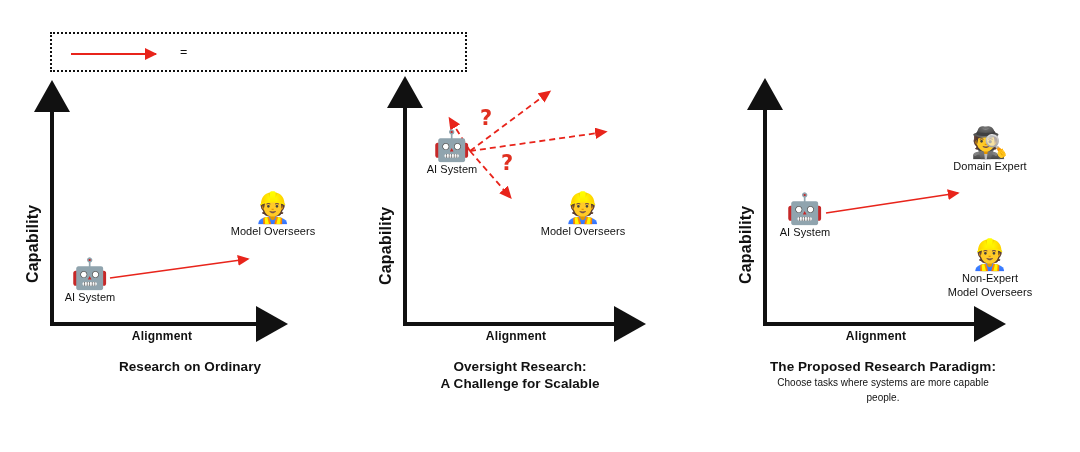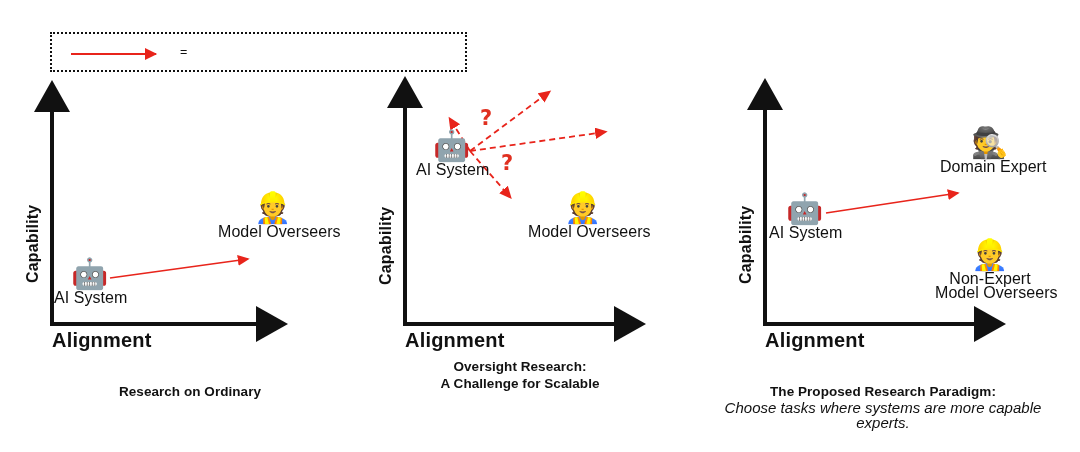--- a/index.html
+++ b/index.html
@@ -37,47 +37,47 @@
   .art-svg{position:absolute;left:0;top:0;}
 
   .ylabel{
     position:absolute;
     font-size:16px;font-weight:bold;letter-spacing:.2px;
     transform:rotate(-90deg);transform-origin:left top;
     white-space:nowrap;color:#111;
   }
   .xlabel{
     position:absolute;
-    font-size:20px;font-weight:bold;letter-spacing:.2px;
-    text-align:left;white-space:nowrap;color:#111;
+    font-size:12px;font-weight:bold;letter-spacing:.2px;
+    text-align:center;white-space:nowrap;color:#111;
   }
 
   .node{position:absolute;text-align:center;white-space:nowrap;}
   .node .emoji{
     display:block;font-size:30px;line-height:32px;
     font-family:"DejaVu Sans","Liberation Sans",sans-serif;
   }
   .node .nlabel{
-    display:block;font-size:16px;line-height:13px;color:#111;
+    display:block;font-size:11px;line-height:13px;color:#111;
     letter-spacing:.05px;margin-top:1px;
   }
 
   .qmark{
     position:absolute;color:#e03020;font-size:21px;font-weight:bold;
     line-height:21px;font-family:"DejaVu Sans","Liberation Sans",sans-serif;
   }
 
   .caption{
     position:absolute;text-align:center;color:#111;
   }
   .cap-title{
     font-size:13.5px;font-weight:bold;line-height:17px;letter-spacing:.05px;
   }
   .cap-sub{
-    font-size:15px;line-height:14px;letter-spacing:.02px;margin-top:1px;font-style:italic;
+    font-size:10px;line-height:14px;letter-spacing:.02px;margin-top:1px;
   }
 </style>
 </head>
 <body>
 
 <div class="stage">
 
   <div class="legend">
     <svg class="legend-arrow" viewBox="0 0 95 20">
       <defs>
@@ -123,21 +123,21 @@
     <div class="node" style="left:54px;top:258px;width:72px;">
       <span class="emoji">🤖</span>
       <span class="nlabel">AI System</span>
     </div>
 
     <div class="node" style="left:218px;top:192px;width:110px;">
       <span class="emoji">👷</span>
       <span class="nlabel">Model Overseers</span>
     </div>
 
-    <div class="caption" style="left:40px;top:358px;width:300px;margin-top:25px;">
+    <div class="caption" style="left:40px;top:358px;width:300px;">
       <div class="cap-title">Research on Ordinary</div>
     </div>
   </div>
 
   <div class="panel" id="panel-2">
 
     <svg class="axis-svg" width="333" height="452">
       <defs>
         <marker id="ax2" markerWidth="9" markerHeight="9" refX="3" refY="4.5" orient="auto">
           <path d="M0,0 L8,4.5 L0,9 z" fill="#111"></path>
@@ -222,20 +222,20 @@
       <span class="emoji">🕵️</span>
       <span class="nlabel">Domain Expert</span>
     </div>
 
     <div class="node" style="left:249px;top:239px;width:110px;">
       <span class="emoji">👷</span>
       <span class="nlabel">Non-Expert</span>
       <span class="nlabel">Model Overseers</span>
     </div>
 
-    <div class="caption" style="left:10px;top:358px;width:374px;margin-top:25px;">
+    <div class="caption" style="left:10px;top:358px;width:374px;">
       <div class="cap-title">The Proposed Research Paradigm:</div>
       <div class="cap-sub">Choose tasks where systems are more capable</div>
-      <div class="cap-sub">experts.</div>
+      <div class="cap-sub">people.</div>
     </div>
   </div>
 
 </div>
 
 </body></html>

